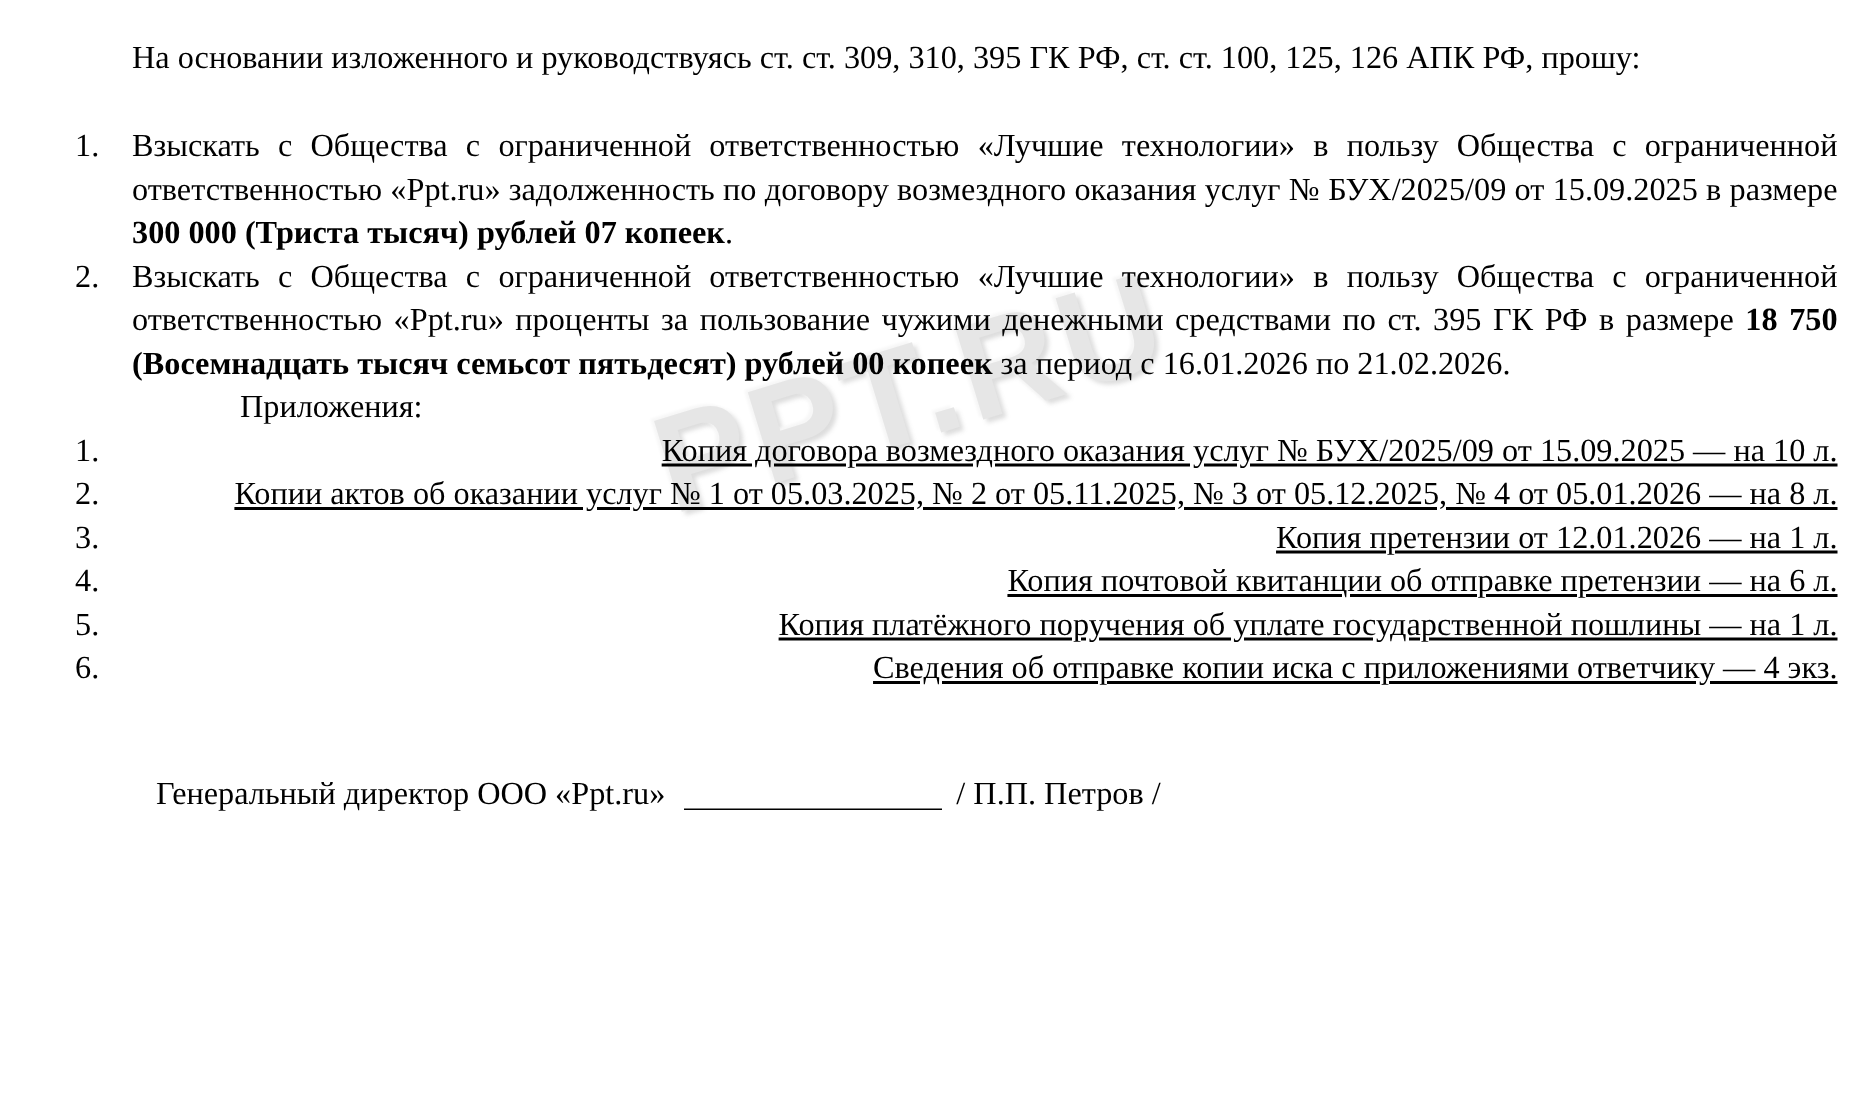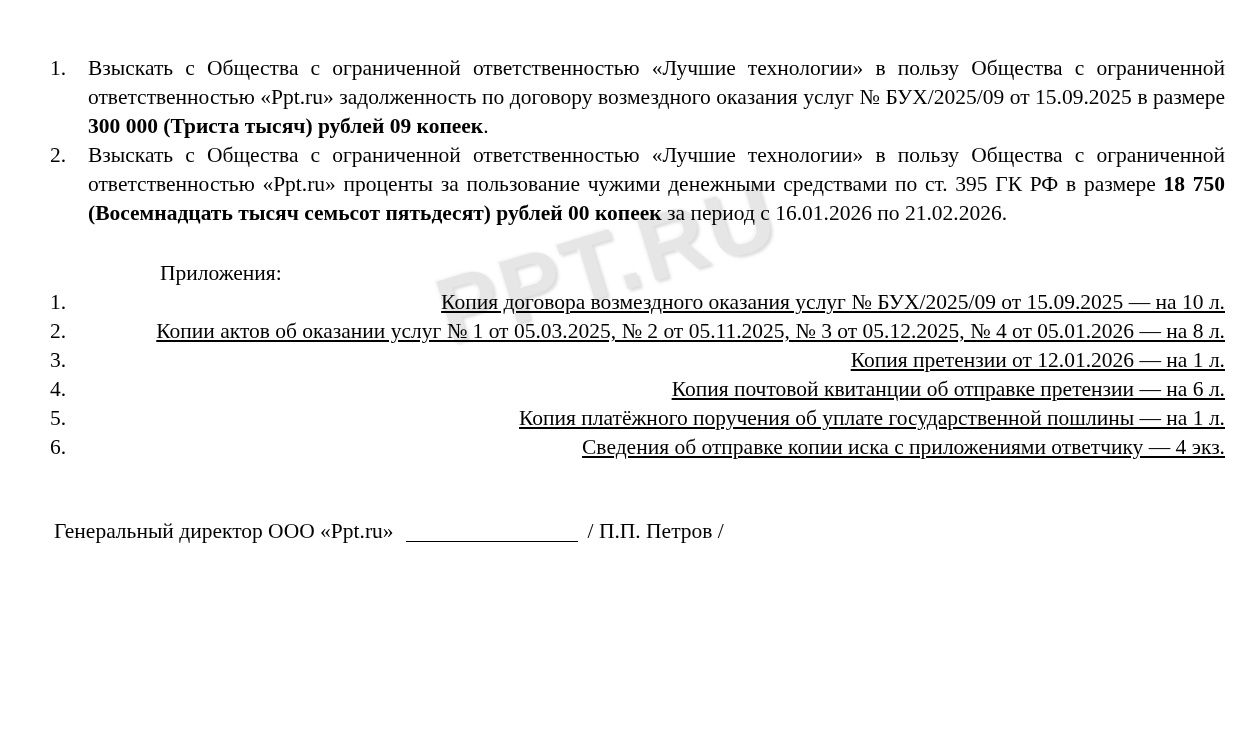--- a/index.html
+++ b/index.html
@@ -57,35 +57,34 @@
     content: counter(num) ".";
     position: absolute;
     left: -38px;
     top: 0;
   }
   ol.claims {
     margin-top: 30px;
     text-align: justify;
   }
   .attachments-title {
-    margin-top: 31px;
     margin-left: 142px;
   }
   ol.attachments {
     text-align: right;
     text-decoration: underline;
   }
   .date-row {
     margin-top: 37px;
     margin-left: 70px;
     white-space: nowrap;
   }
   .sign-row {
     margin-top: 55px;
-    margin-left: 36px;
+    margin-left: 86px;
     white-space: nowrap;
   }
   .blank {
     display: inline-block;
     height: 1em;
     border-bottom: 1.6px solid #000;
     vertical-align: -4px;
   }
   .blank-date {
     margin-left: 313px;
@@ -98,23 +97,24 @@
   .sig-name { margin-left: 10px; }
   b { font-weight: bold; }
 </style>
 </head>
 <body>
 
 <div class="watermark">PPT.RU</div>
 
 <div class="page">
 
+  <p class="intro">На основании изложенного и руководствуясь ст. ст. 309, 310, 395 ГК РФ, ст. ст. 100, 125, 126 АПК РФ, прошу:</p>
 
   <ol class="numlist claims">
-    <li><span>Взыскать с Общества с ограниченной ответственностью «Лучшие технологии» в пользу Общества с ограниченной ответственностью «Ppt.ru» задолженность по договору возмездного оказания услуг № БУХ/2025/09 от 15.09.2025 в размере </span><b>300 000 (Триста тысяч) рублей 09 копеек</b><span>.</span></li>
+    <li><span>Взыскать с Общества с ограниченной ответственностью «Лучшие технологии» в пользу Общества с ограниченной ответственностью «Ppt.ru» задолженность по договору возмездного оказания услуг № БУХ/2025/09 от 15.09.2025 в размере </span><b>300 000 (Триста тысяч) рублей 07 копеек</b><span>.</span></li>
     <li><span>Взыскать с Общества с ограниченной ответственностью «Лучшие технологии» в пользу Общества с ограниченной ответственностью «Ppt.ru» проценты за пользование чужими денежными средствами по ст. 395 ГК РФ в размере </span><b>18 750 (Восемнадцать тысяч семьсот пятьдесят) рублей 00 копеек</b><span> за период с 16.01.2026 по 21.02.2026.</span></li>
   </ol>
 
   <p class="attachments-title">Приложения:</p>
 
   <ol class="numlist attachments">
     <li>Копия договора возмездного оказания услуг № БУХ/2025/09 от 15.09.2025 — на 10 л.</li>
     <li>Копии актов об оказании услуг № 1 от 05.03.2025, № 2 от 05.11.2025, № 3 от 05.12.2025, № 4 от 05.01.2026 — на 8 л.</li>
     <li>Копия претензии от 12.01.2026 — на 1 л.</li>
     <li>Копия почтовой квитанции об отправке претензии — на 6 л.</li>

